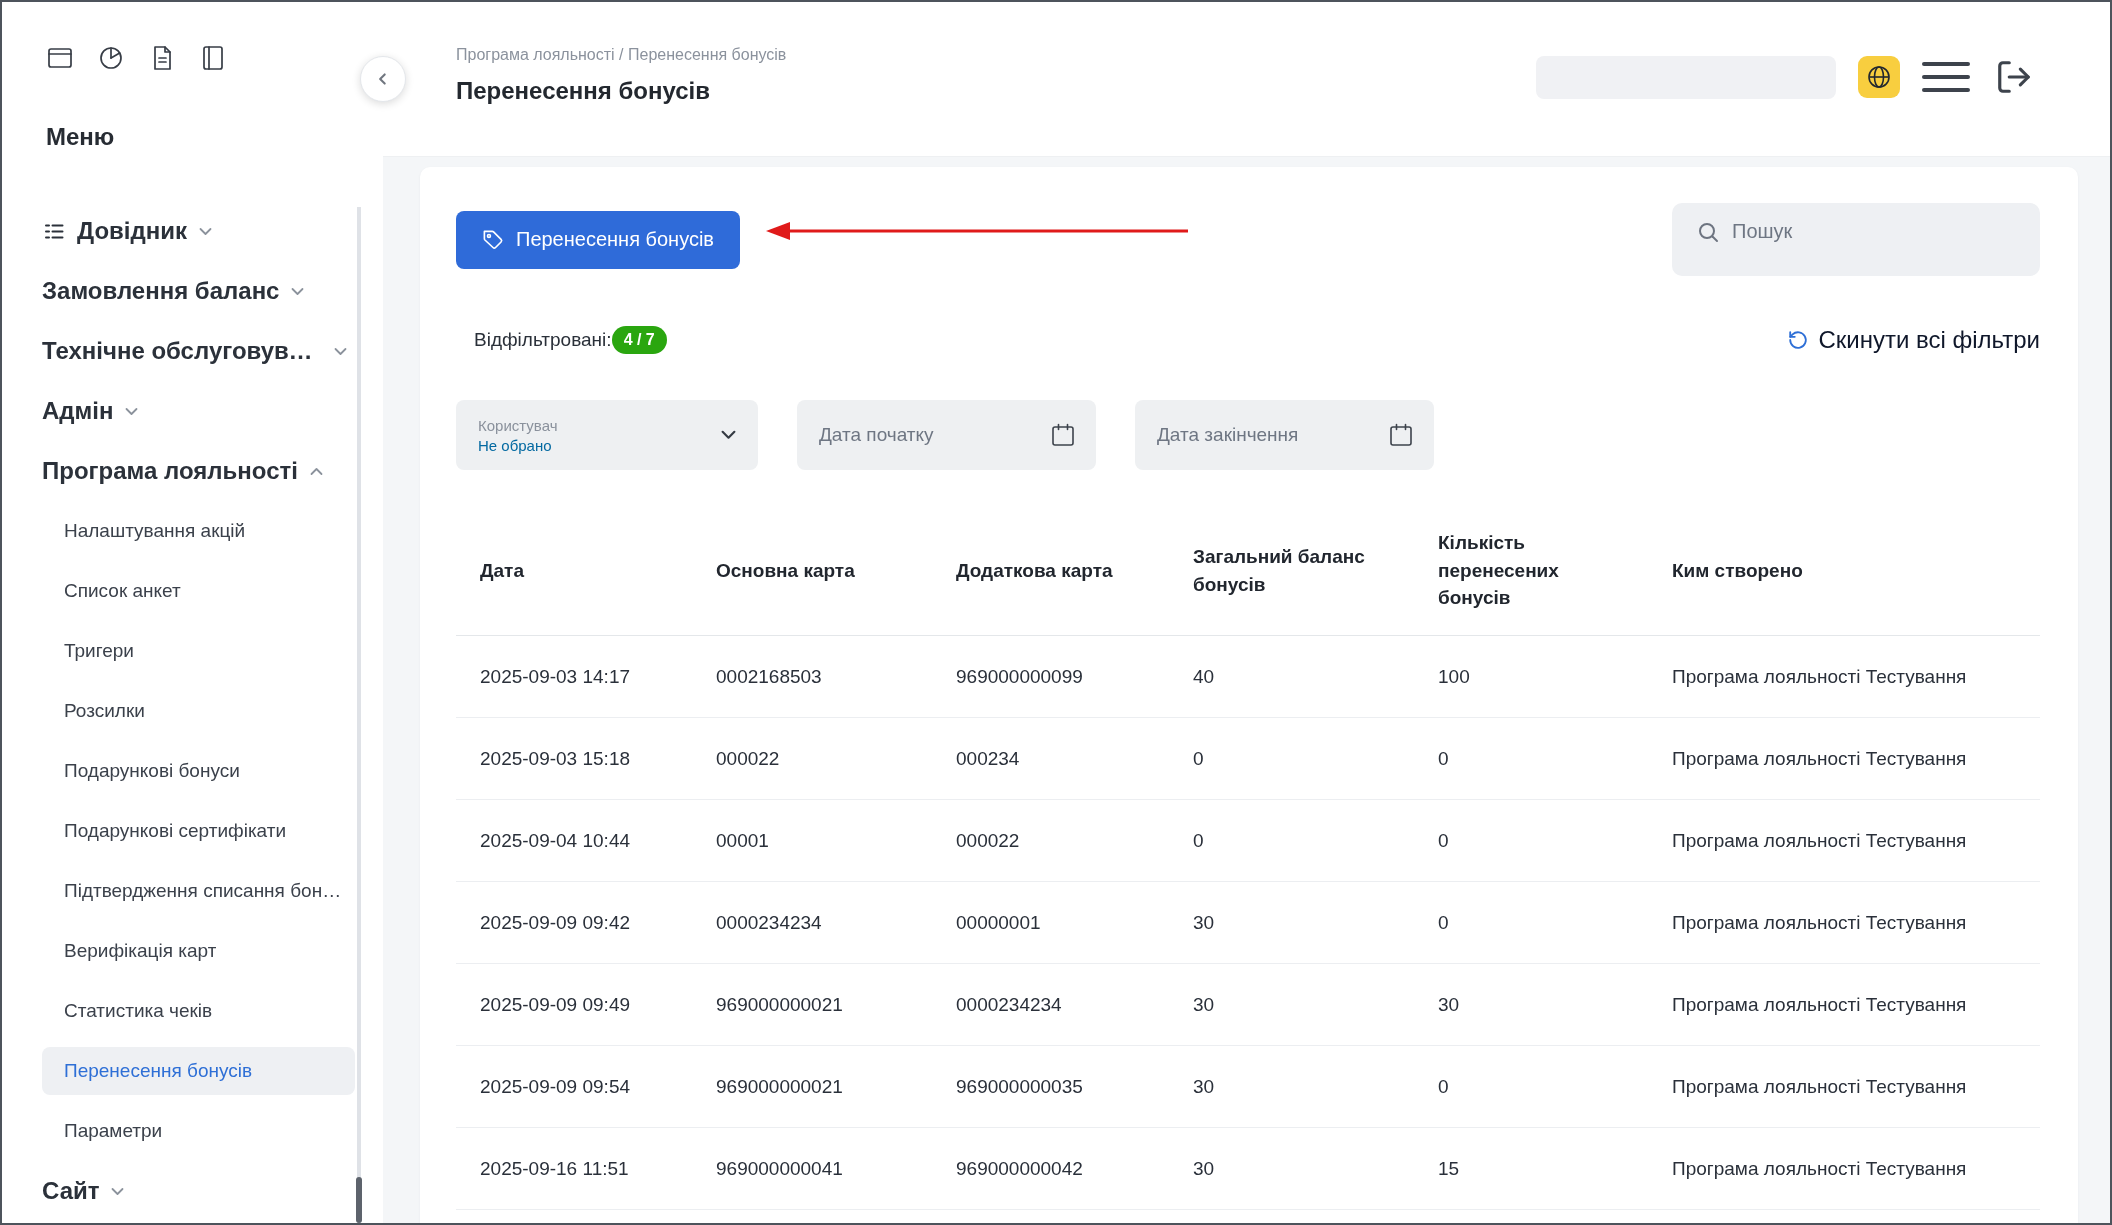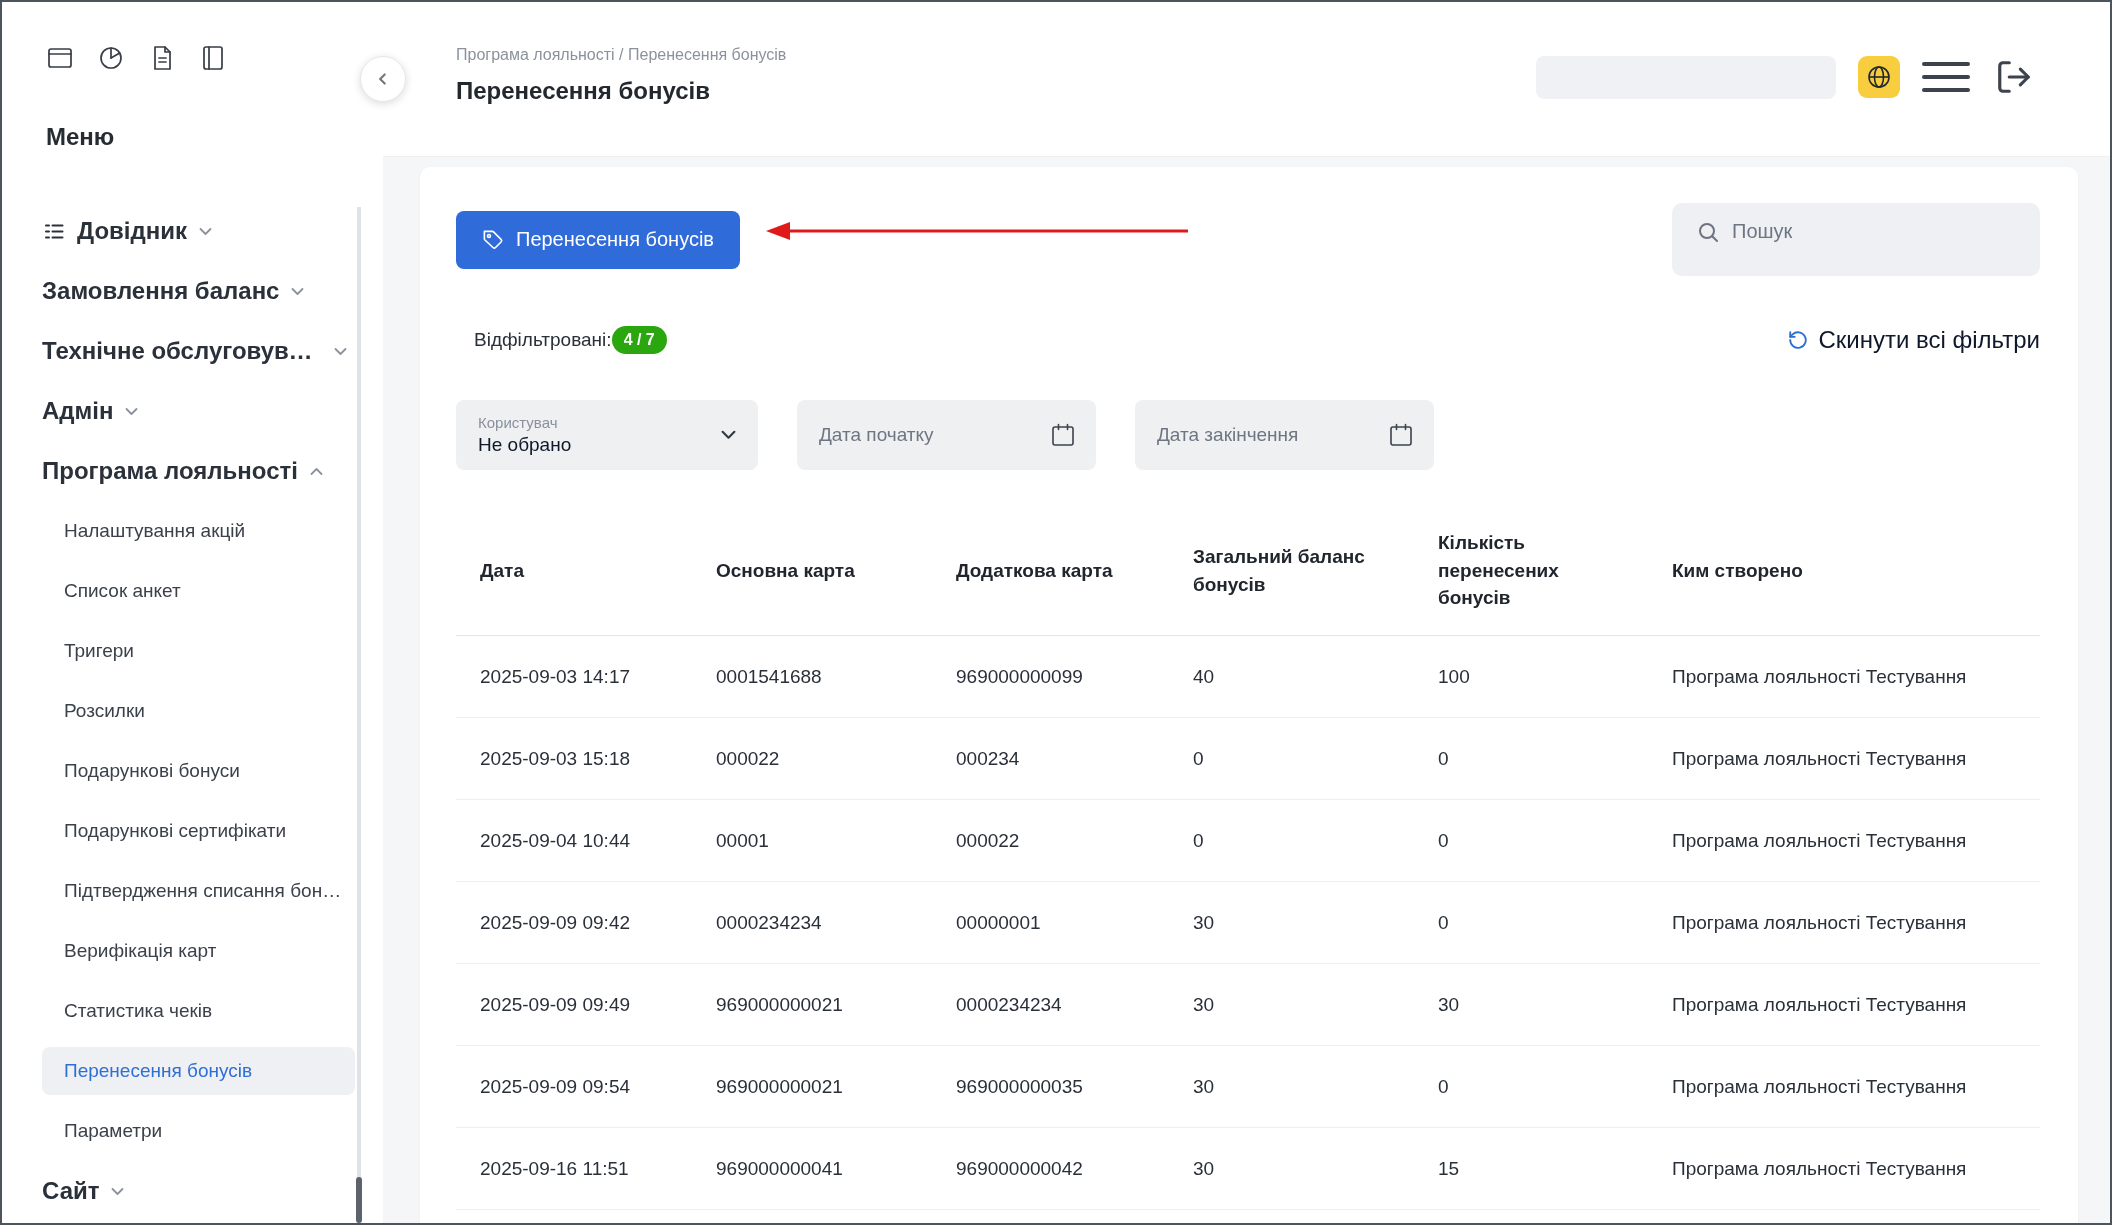--- a/index.html
+++ b/index.html
@@ -64,21 +64,21 @@
   .meta-label { font-size:19px; color:#2a3039; }
   .badge { background:#2aa60f; color:#fff; font-size:16px; font-weight:700; border-radius:14px; padding:5px 12px; }
   .reset-link { display:flex; align-items:center; gap:10px; color:#0f172a; font-size:24px; cursor:pointer; }
   .reset-link svg { width:22px; height:22px; stroke:#2e6fd6; stroke-width:2; fill:none; stroke-linecap:round; stroke-linejoin:round; }
 
   .controls-row { margin-top:46px; display:flex; gap:39px; }
   .control { height:70px; background:#eef0f2; border-radius:8px; display:flex; align-items:center; cursor:pointer; }
   .control.select { width:302px; justify-content:space-between; padding:0 22px; }
   .sel-texts { display:flex; flex-direction:column; gap:3px; }
   .sel-label { font-size:15px; color:#8a919c; }
-  .sel-value { font-size:19px; color:#0f172a; }
+  .sel-value { font-size:15px; color:#0369a1; }
   .control.select svg.chev { width:15px; height:10px; stroke:#343a43; stroke-width:2; fill:none; stroke-linecap:round; stroke-linejoin:round; }
   .control.date { width:299px; justify-content:space-between; padding:0 20px 0 22px; }
   .date-ph { font-size:19px; color:#6e7683; }
   .control.date svg { width:26px; height:26px; stroke:#3d434c; stroke-width:1.6; fill:none; stroke-linecap:round; }
 
   .table { margin-top:36px; }
   .thead, .tr { display:grid; grid-template-columns:236px 240px 237px 245px 234px 1fr; padding-left:24px; align-items:center; }
   .thead { height:130px; border-bottom:1px solid #e4e7ea; }
   .th { font-size:19px; font-weight:700; color:#21262e; line-height:1.45; padding-right:20px; }
   .th.c3 { max-width:200px; }
@@ -334,21 +334,21 @@
             <div class="th c0">Дата</div>
             <div class="th c1">Основна карта</div>
             <div class="th c2">Додаткова карта</div>
             <div class="th c3">Загальний баланс бонусів</div>
             <div class="th c4">Кількість перенесених бонусів</div>
             <div class="th c5">Ким створено</div>
           </div>
         <div class="tbody">
             <div class="tr">
               <div class="td c0">2025-09-03 14:17</div>
-              <div class="td c1">0001541688</div>
+              <div class="td c1">0002168503</div>
               <div class="td c2">969000000099</div>
               <div class="td c3">40</div>
               <div class="td c4">100</div>
               <div class="td c5">Програма лояльності Тестування</div>
             </div>
             <div class="tr">
               <div class="td c0">2025-09-03 15:18</div>
               <div class="td c1">000022</div>
               <div class="td c2">000234</div>
               <div class="td c3">0</div>

